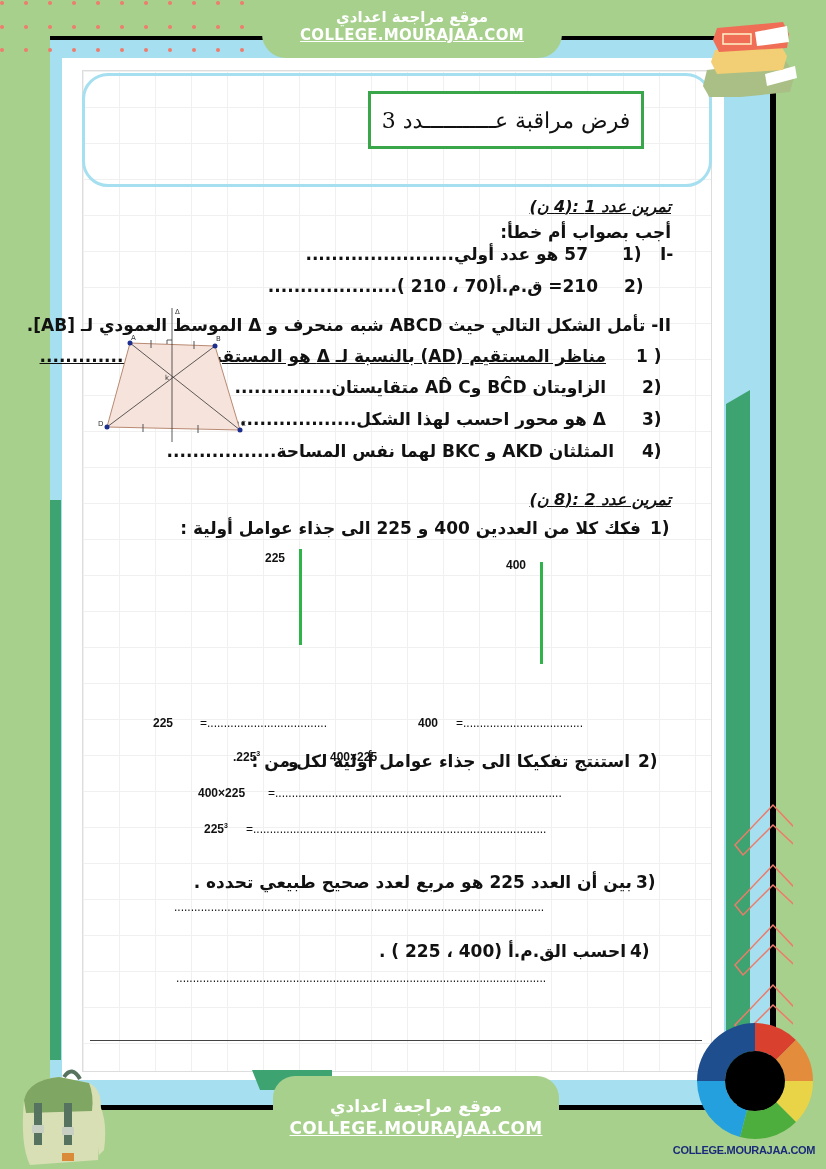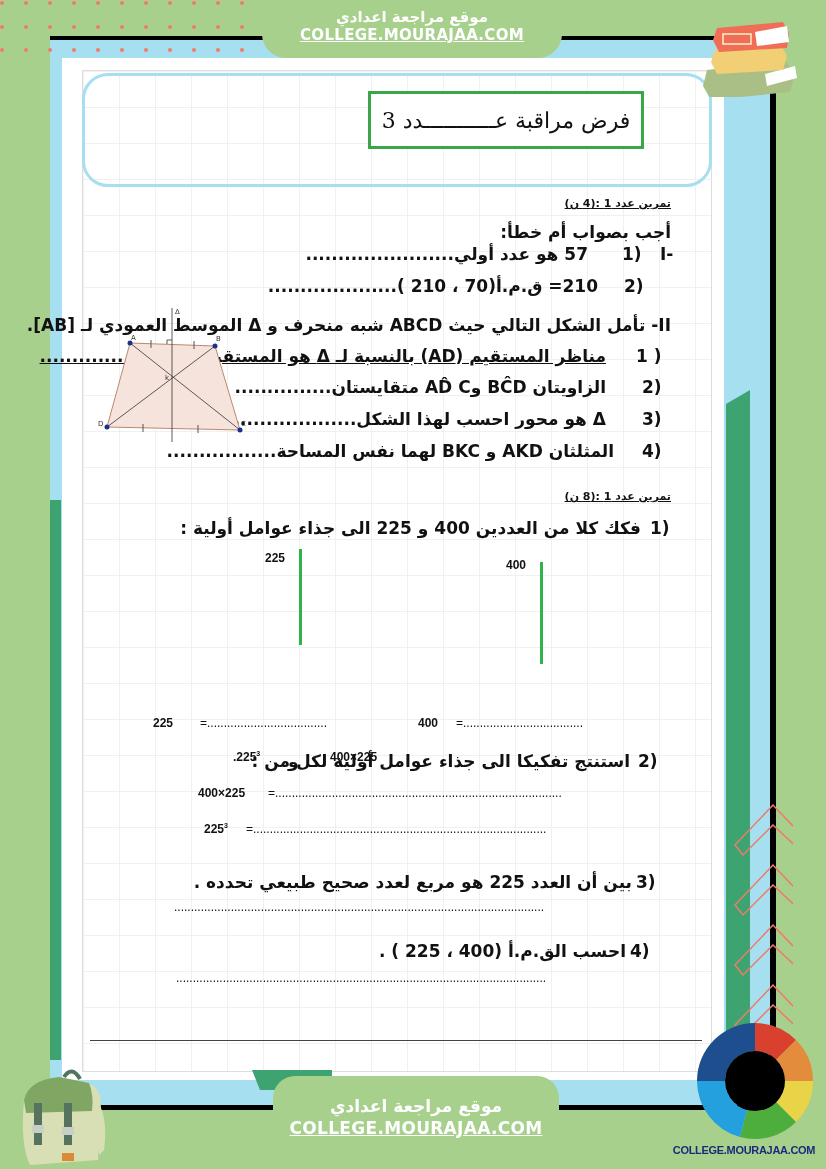--- a/index.html
+++ b/index.html
@@ -51,21 +51,21 @@
     left: 273px; top: 1076px; width: 286px; height: 93px;
     background: #a8d08d; border-radius: 22px 22px 0 0;
     text-align: center; color: #fff; font-weight: bold;
   }
   .bottom-badge .badge-ar { font-size: 17px; margin-top: 20px; }
   .bottom-badge .badge-en { font-size: 17px; margin-top: 2px; }
   .bottom-green-tri { left: 252px; top: 1070px; width: 80px; height: 20px; background: #3da471; clip-path: polygon(0 0,100% 0, 100% 100%, 10% 100%); }
 
   .rtl { direction: rtl; }
   .txt { font-family: "DejaVu Sans", sans-serif; font-size: 17px; font-weight: bold; color: #111; white-space: nowrap; }
-  .heading { text-decoration: underline; font-size: 11px; }
+  .heading { text-decoration: underline; font-size: 16px; font-style: italic; }
   .num { font-family: Liberation Sans, sans-serif; font-weight: bold; font-size: 12px; }
   .bottom-rule { left: 90px; top: 1040px; width: 612px; height: 1px; background: #444; }
 
   .green-vline { width: 3px; background: #2fb34a; }
   .chevrons { left: 733px; top: 793px; width: 60px; height: 250px; }
   .books { left: 695px; top: 12px; width: 110px; height: 85px; }
   .backpack { left: 14px; top: 1055px; width: 100px; height: 110px; }
   .wheel { left: 694px; top: 1020px; width: 122px; height: 122px; }
   .wheel-caption { left: 664px; top: 1144px; width: 160px; text-align: center; color: #1b2a7a; font-weight: bold; font-size: 11px; font-family: "Liberation Sans", sans-serif; letter-spacing: -0.3px; }
 </style>
@@ -175,21 +175,21 @@
   <g font-family="DejaVu Sans, sans-serif" font-size="7" fill="#333">
     <text x="80" y="14">Δ</text>
     <text x="36" y="40">A</text>
       <text x="121" y="41">B</text>
     <text x="146" y="126">C</text>
       <text x="3" y="126">D</text>
     <text x="70" y="80">k</text>
   </g>
 </svg>
 
-<div class="abs txt heading rtl" style="right:155px; top:490px;">تمرين عدد 1 :(8 ن)</div>
+<div class="abs txt heading rtl" style="right:155px; top:490px;">تمرين عدد 2 :(8 ن)</div>
 <div class="abs txt" style="left:650px; top:518px;">1)</div>
 <div class="abs txt rtl" style="right:185px; top:518px;">فكك كلا من العددين  400 و 225 الى جذاء عوامل أولية :</div>
 
 <div class="abs txt num" style="left:265px; top:551px;">225</div>
 <div class="abs green-vline" style="left:299px; top:549px; height:96px;"></div>
 <div class="abs txt num" style="left:506px; top:558px;">400</div>
 <div class="abs green-vline" style="left:540px; top:562px; height:102px;"></div>
 
 <div class="abs txt num" style="left:153px; top:716px;">225</div>
 <div class="abs txt num" style="left:200px; top:716px; font-weight:normal;">=....................................</div>

